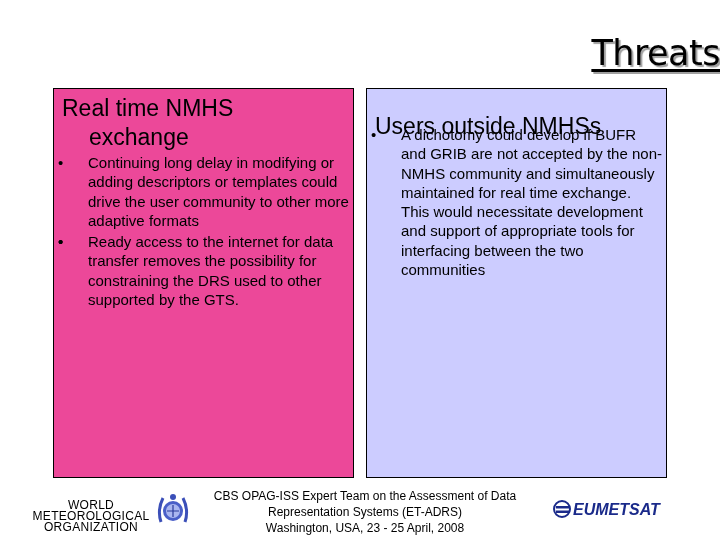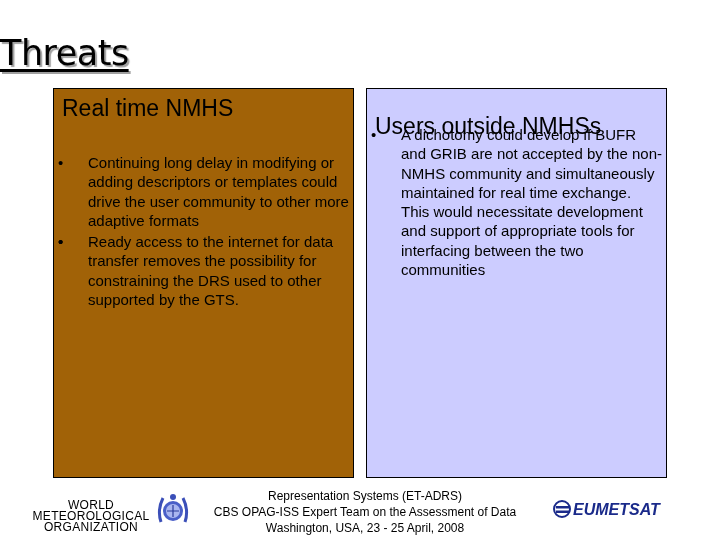--- a/index.html
+++ b/index.html
@@ -1,23 +1,23 @@
 <!DOCTYPE html>
 <html><head>
 <meta charset="utf-8">
 <style>
   html, body { margin:0; padding:0; }
   body { width:720px; height:540px; background:#ffffff; position:relative; overflow:hidden;
          font-family:"Liberation Sans", sans-serif; color:#000; }
-  .title { position:absolute; left:0; top:33px; width:720px; text-align:left;
+  .title { position:absolute; left:0; top:33px; width:720px; text-align:right;
            font-family:"DejaVu Sans", sans-serif; font-size:35px; text-decoration:underline;
            text-decoration-thickness:3px; text-underline-offset:4px;
            text-shadow:2px 2px 1px #a0a0a0; letter-spacing:-0.5px; }
   .panel { position:absolute; top:88px; height:390px; border:1px solid #000; box-sizing:border-box; }
-  .panel.left { left:53px; width:301px; background:#a16207; }
+  .panel.left { left:53px; width:301px; background:#ec4899; }
   .panel.right { left:366px; width:301px; background:#ccccff; }
   .heading { font-size:23px; line-height:29px; }
   .left .heading { position:absolute; left:8px; top:5px; width:285px; }
   .left .heading .h2 { padding-left:27px; display:block; }
   .right .heading { position:absolute; left:8px; top:23px; }
   ul { list-style:none; margin:0; padding:0; position:absolute; }
   li { position:relative; font-size:15px; line-height:19.3px; padding-left:34px; margin-bottom:2px; }
   li .bullet { position:absolute; left:4px; top:0; }
   .left ul { left:0; top:64px; width:296px; }
   .right ul { left:0; top:36px; width:296px; }
@@ -29,20 +29,21 @@
   .eumetsat { position:absolute; left:552px; top:497px; width:120px; height:24px; }
 </style>
 </head>
 <body>
 
 <div class="title">Threats</div>
 
 <div class="panel left">
   <div class="heading">
     <span>Real time NMHS</span>
+    <span class="h2">exchange</span>
   </div>
   <ul>
     <li>
       <span class="bullet">•</span>
       <span>Continuing long delay in modifying or adding descriptors or templates could drive the user community to other more adaptive formats</span>
     </li>
     <li>
       <span class="bullet">•</span>
     </li>
     <li>
@@ -70,22 +71,22 @@
 <svg class="wmo-emblem" viewBox="0 0 36 36">
   <path d="M6 30 Q2 18 8 6" stroke="#3b4fb8" stroke-width="3" fill="none"></path>
   <path d="M30 30 Q34 18 28 6" stroke="#3b4fb8" stroke-width="3" fill="none"></path>
   <circle cx="18" cy="19" r="10" fill="#4a5fc8"></circle>
   <circle cx="18" cy="19" r="7" fill="#aab6f0"></circle>
   <path d="M12 19 H24 M18 13 V25" stroke="#2a3a9a" stroke-width="1.2"></path>
   <circle cx="18" cy="5" r="3" fill="#3b4fb8"></circle>
 </svg>
 
 <div class="footer">
+  <div>CBS OPAG-ISS Expert Team on the Assessment of Data</div>
   <div>Representation Systems (ET-ADRS)</div>
-  <div>CBS OPAG-ISS Expert Team on the Assessment of Data</div>
   <div>Washington, USA, 23 - 25 April, 2008</div>
 </div>
 
 <svg class="eumetsat" viewBox="0 0 120 24">
   <circle cx="10" cy="12" r="8" fill="none" stroke="#1a2a8a" stroke-width="2"></circle>
   <rect x="4" y="9" width="14" height="2.5" fill="#1a2a8a"></rect>
   <rect x="4" y="13.5" width="14" height="2.5" fill="#1a2a8a"></rect>
   <text x="21" y="18" font-family="Liberation Sans, sans-serif" font-size="16" font-weight="bold" font-style="italic" fill="#1a2a8a">EUMETSAT</text>
 </svg>
 

